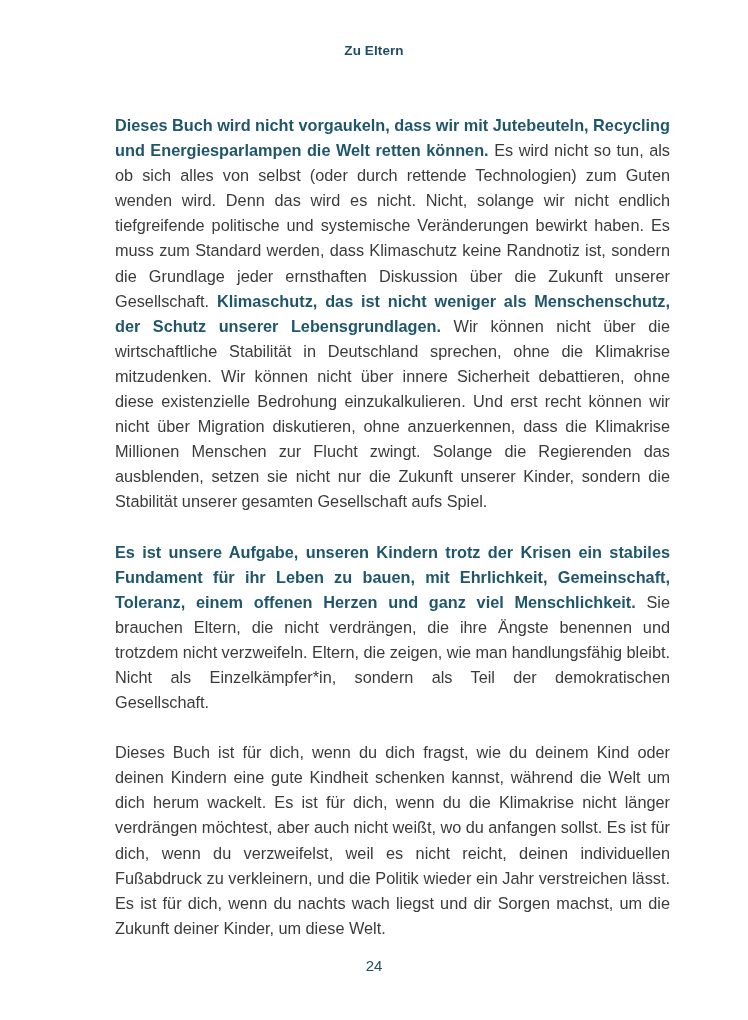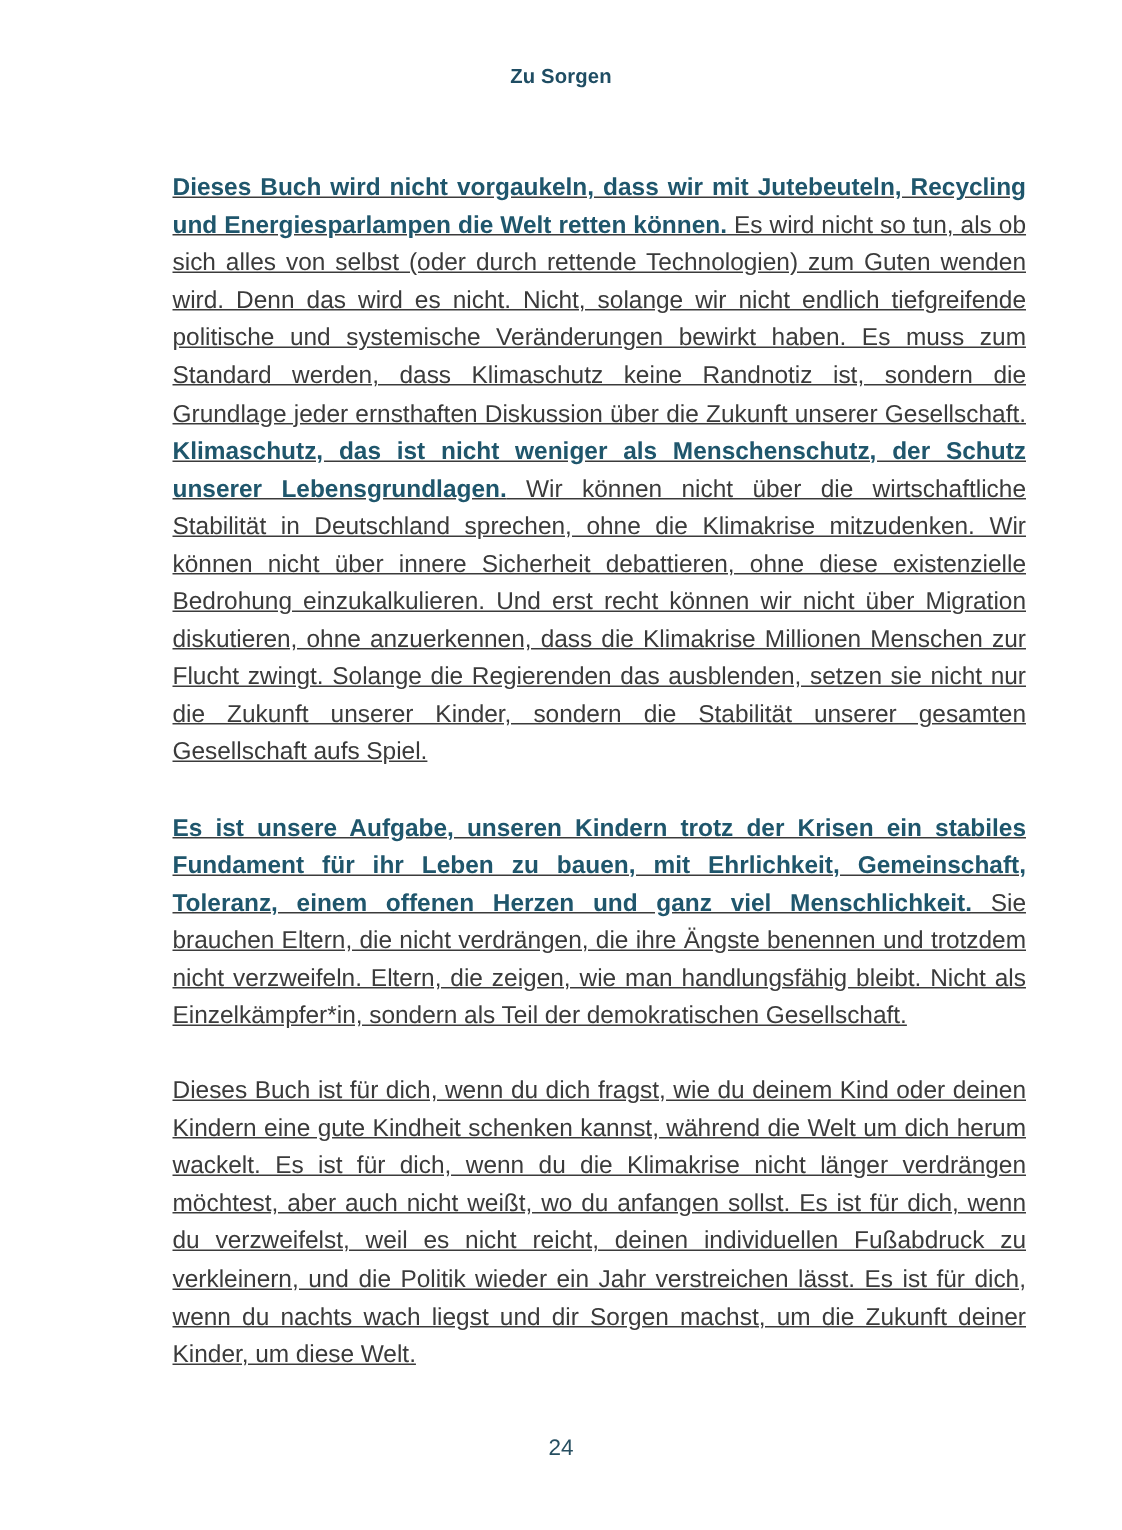--- a/index.html
+++ b/index.html
@@ -39,29 +39,28 @@
 
   
   .text-column {
     position: absolute;
     top: 113px;
     left: 115px;
     width: 569px;
   }
 
   p.para {
-    margin: 0 0 25px 0;
+    margin: 0 14px 25px 0;
     font-size: 16.3px;
     line-height: 25.1px;
     color: #3b3b3b;
     text-align: justify;
     text-justify: inter-word;
     hyphens: manual;
     word-spacing: -0.1px;
-    text-decoration: underline;
   }
   p.para:last-child {
     margin-bottom: 0;
   }
 
   b.lead {
     font-weight: bold;
     color: #1f566c;
   }
 
@@ -74,21 +73,21 @@
     text-align: center;
     font-size: 15px;
     color: #274f61;
   }
 </style>
 </head>
 <body>
 
 <div class="page">
 
-  <div class="running-head">Zu Sorgen</div>
+  <div class="running-head">Zu Eltern</div>
 
   <div class="text-column">
 
     <p class="para"><b class="lead">Dieses Buch wird nicht vorgaukeln, dass wir mit Jutebeuteln, Recycling und Energiesparlampen die Welt retten können.</b><span> Es wird nicht so tun, als ob sich alles von selbst (oder durch rettende Technologien) zum Guten wenden wird. Denn das wird es nicht. Nicht, solange wir nicht endlich tiefgreifende politische und systemische Veränderungen bewirkt haben. Es muss zum Standard werden, dass Klimaschutz keine Randnotiz ist, sondern die Grundlage jeder ernsthaften Diskussion über die Zukunft unserer Gesellschaft. </span><b class="lead">Klimaschutz, das ist nicht weniger als Menschenschutz, der Schutz unserer Lebensgrundlagen.</b><span> Wir können nicht über die wirtschaftliche Stabilität in Deutschland sprechen, ohne die Klimakrise mitzudenken. Wir können nicht über innere Sicherheit debattieren, ohne diese existenzielle Bedrohung einzukalkulieren. Und erst recht können wir nicht über Migration diskutieren, ohne anzuerkennen, dass die Klimakrise Millionen Menschen zur Flucht zwingt. Solange die Regierenden das ausblenden, setzen sie nicht nur die Zukunft unserer Kinder, sondern die Stabilität unserer gesamten Gesellschaft aufs Spiel.</span></p>
 
     <p class="para"><b class="lead">Es ist unsere Aufgabe, unseren Kindern trotz der Krisen ein stabiles Fundament für ihr Leben zu bauen, mit Ehrlichkeit, Gemeinschaft, Toleranz, einem offenen Herzen und ganz viel Menschlichkeit.</b><span> Sie brauchen Eltern, die nicht verdrängen, die ihre Ängste benennen und trotzdem nicht verzweifeln. Eltern, die zeigen, wie man handlungsfähig bleibt. Nicht als Einzelkämpfer*in, sondern als Teil der demokratischen Gesellschaft.</span></p>
 
     <p class="para"><span>Dieses Buch ist für dich, wenn du dich fragst, wie du deinem Kind oder deinen Kindern eine gute Kindheit schenken kannst, während die Welt um dich herum wackelt. Es ist für dich, wenn du die Klimakrise nicht länger verdrängen möchtest, aber auch nicht weißt, wo du anfangen sollst. Es ist für dich, wenn du verzweifelst, weil es nicht reicht, deinen individuellen Fußabdruck zu verkleinern, und die Politik wieder ein Jahr verstreichen lässt. Es ist für dich, wenn du nachts wach liegst und dir Sorgen machst, um die Zukunft deiner Kinder, um diese Welt.</span></p>
 
   </div>

